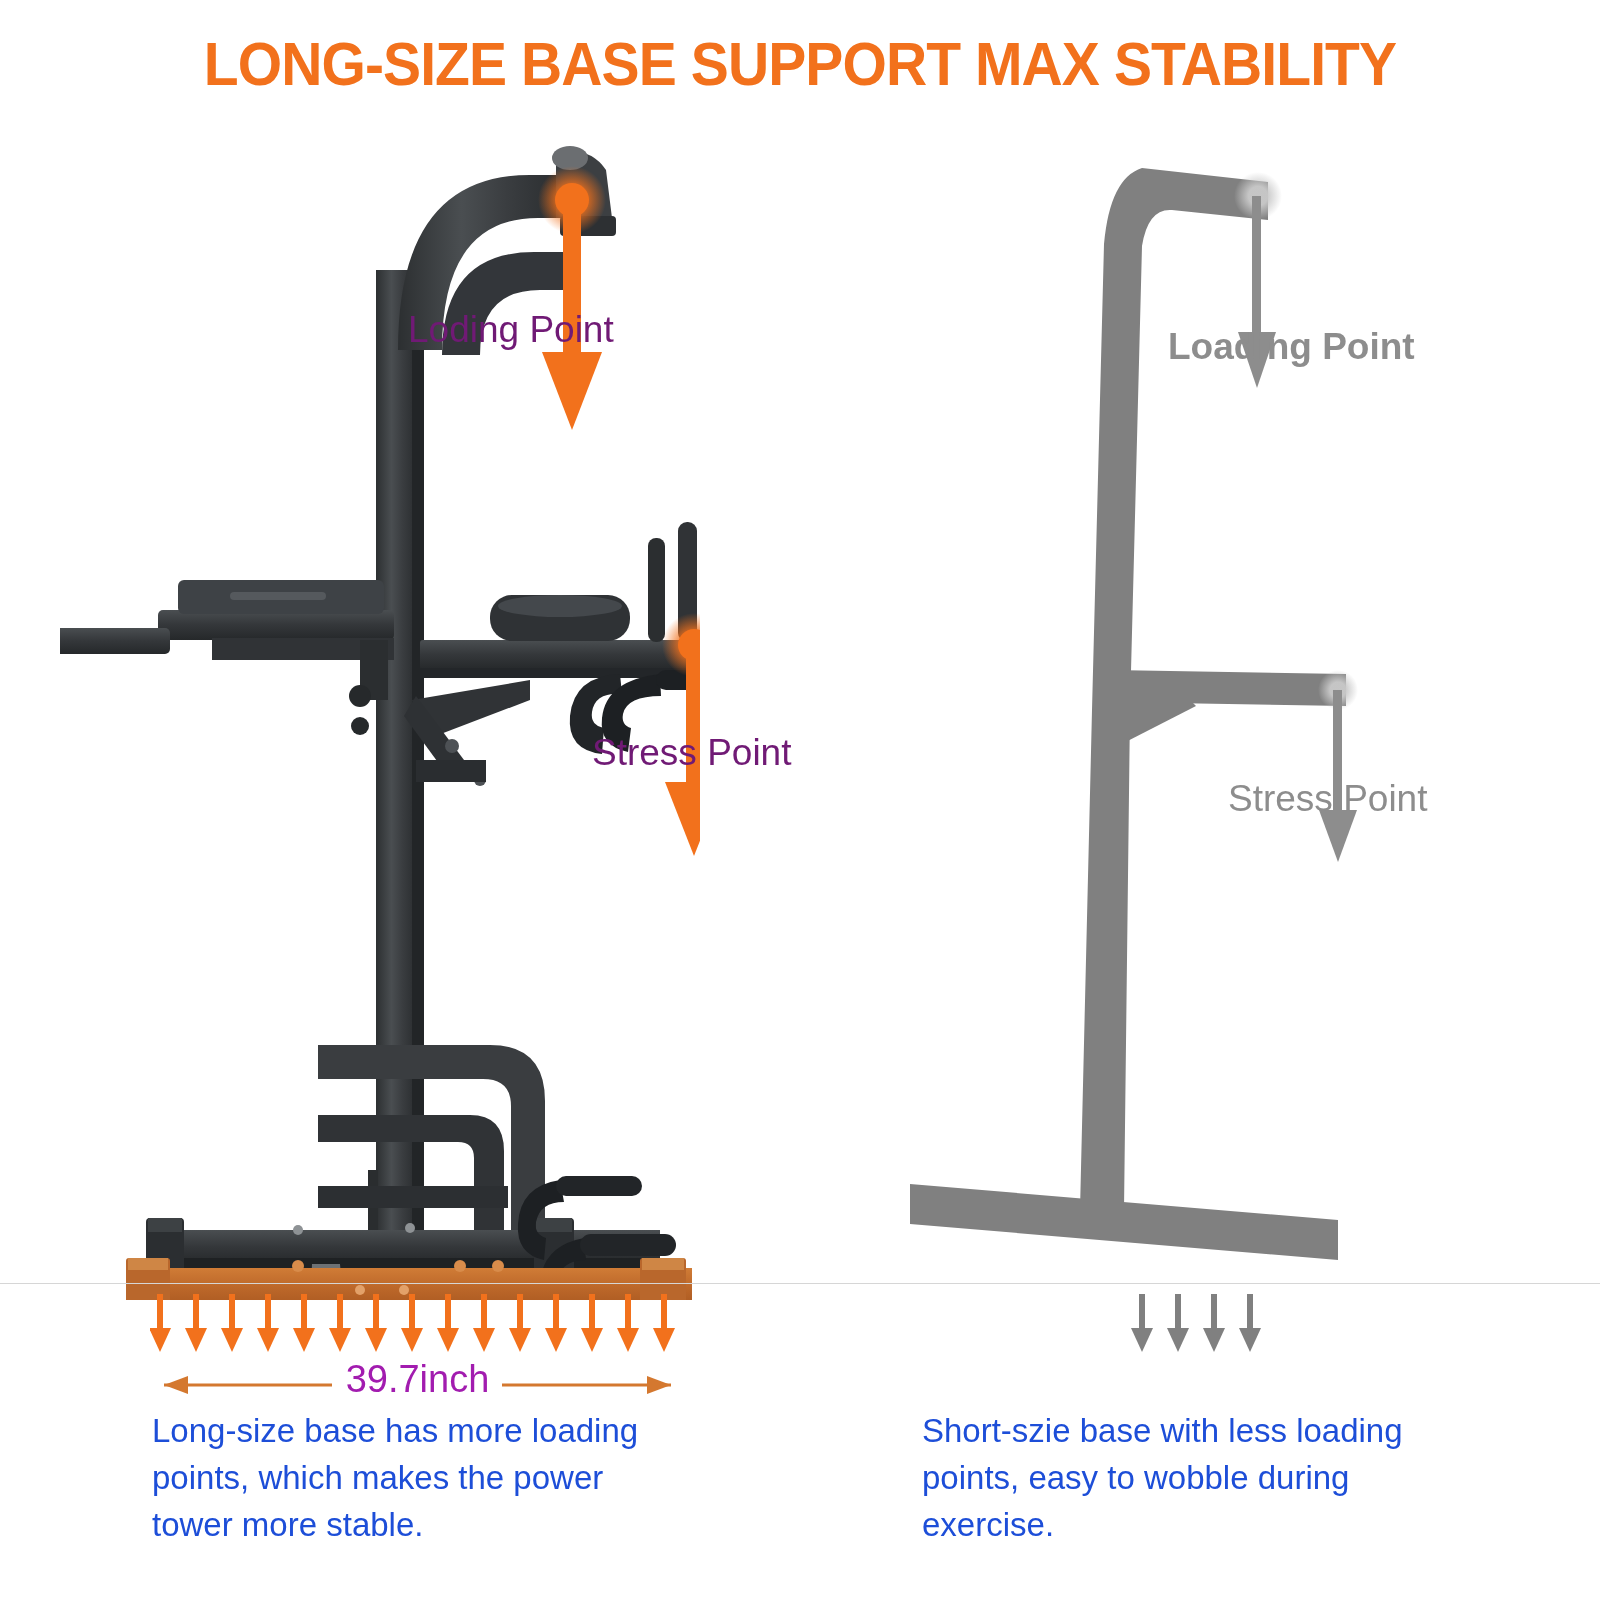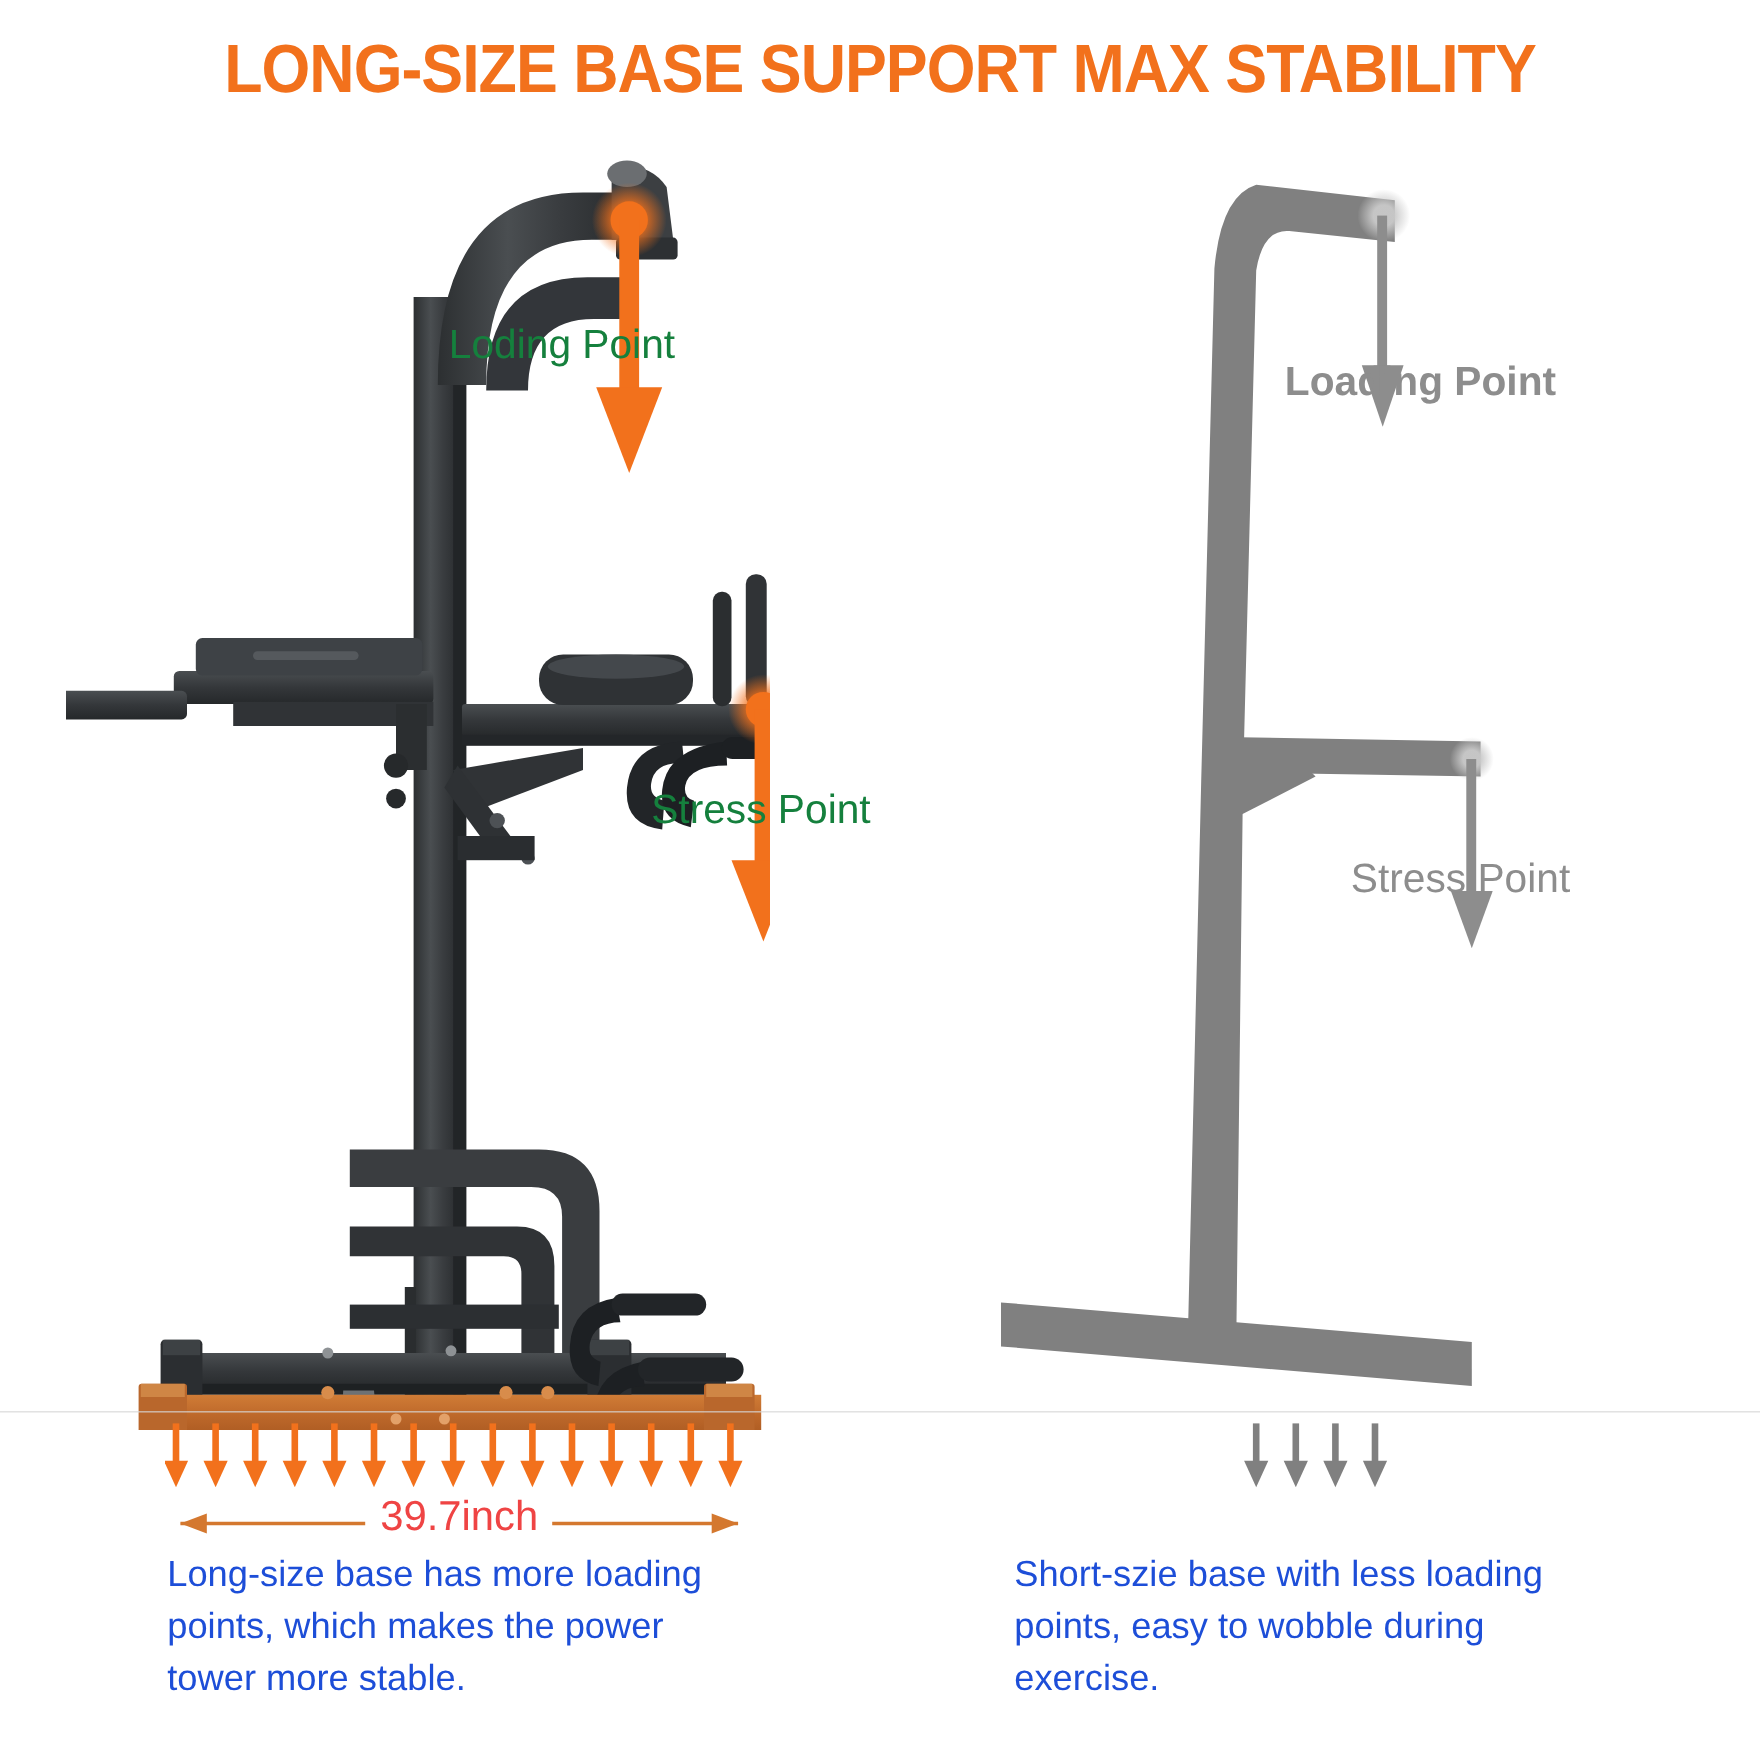--- a/index.html
+++ b/index.html
@@ -12,36 +12,36 @@
     color:#F2711C;font-weight:bold;font-size:62px;letter-spacing:-1px;
     font-family:"Liberation Sans Narrow","Liberation Sans",sans-serif;
     transform:scaleX(0.92);transform-origin:center top;white-space:nowrap;
   }
 
   
   #ground{position:absolute;left:0;top:1283px;width:1600px;height:1px;background:#d6d6d6;}
 
   
   .abs{position:absolute;}
-  .lbl-orange{color:#15803d;font-size:37px;white-space:nowrap;}
+  .lbl-orange{color:#701a75;font-size:37px;white-space:nowrap;margin-top:17px;}
   .lbl-gray{color:#8d8d8d;font-size:37px;white-space:nowrap;}
   .body-orange{color:#1d4ed8;font-size:33px;line-height:1.42;}
 
   
   #left-machine{position:absolute;left:60px;top:140px;width:640px;height:1160px;}
   #right-machine{position:absolute;left:880px;top:150px;width:520px;height:1140px;}
 
   
   #left-arrows{position:absolute;left:150px;top:1292px;width:530px;height:62px;}
   #right-arrows{position:absolute;left:1130px;top:1292px;width:140px;height:62px;}
 
   
   #dim{position:absolute;left:150px;top:1362px;width:535px;height:46px;}
   #dim-text{position:absolute;left:0;top:1358px;width:535px;text-align:center;
-            color:#ef4444;font-size:38px;}
+            color:#a21caf;font-size:38px;}
 
   
   #cap-left{position:absolute;left:152px;top:1408px;width:520px;}
   #cap-right{position:absolute;left:922px;top:1408px;width:520px;}
 </style>
 </head>
 <body>
 
 <div id="title">LONG-SIZE BASE SUPPORT MAX STABILITY</div>
 

